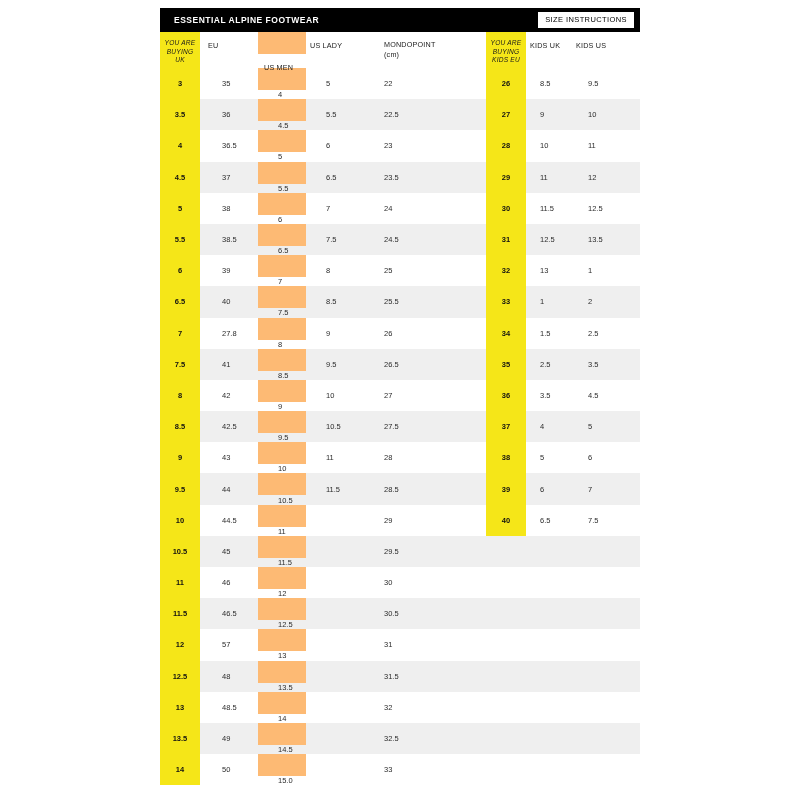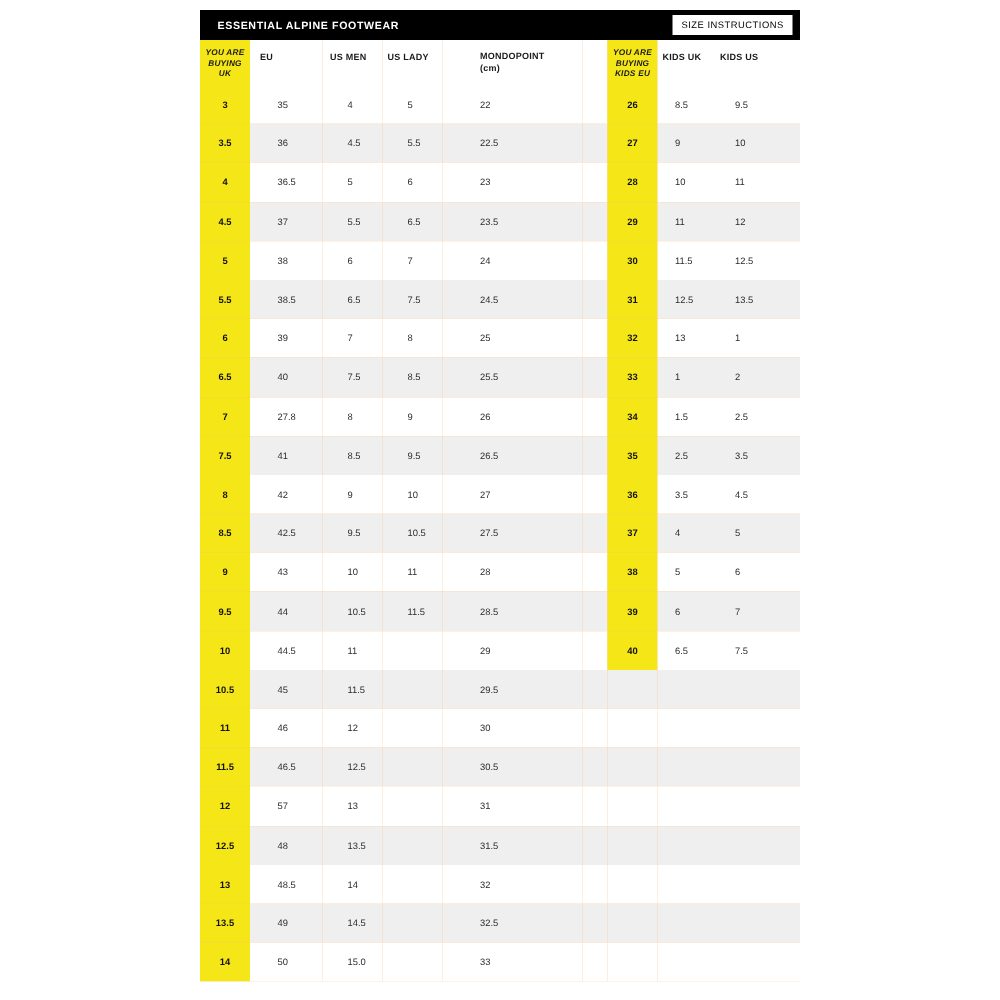--- a/index.html
+++ b/index.html
@@ -68,41 +68,41 @@
   .cell {
     display: flex;
     align-items: center;
     font-size: 7.5px;
     color: #2b2b2b;
     box-sizing: border-box;
   }
   
   .c-uk      { width: 40px; justify-content: center; }
   .c-eu      { width: 58px; justify-content: center; }
-  .c-usmen   { width: 48px; justify-content: center; }
+  .c-usmen   { width: 48px; justify-content: center; margin-top: 22px; }
   .c-uslady  { width: 48px; justify-content: center; }
   .c-mondo   { width: 112px; padding-left: 12px; }
   .c-gap     { width: 20px; }
   .c-kidseu  { width: 40px; justify-content: center; }
   .c-kidsuk  { width: 46px; justify-content: center; }
   .c-kidsus  { width: 68px; justify-content: center; }
 
   .yellow {
     background: #f5e618;
     color: #111111;
     font-weight: bold;
   }
   .stripe-left  { background: #efefef; }
   .stripe-right { background: #efefef; }
   .white { background: #ffffff; }
 
   
   .row.head .cell {
     font-size: 7.2px;
-    font-weight: bold;
+    font-weight: normal;
     color: #1a1a1a;
     align-items: flex-start;
     padding-top: 8px;
     letter-spacing: 0.2px;
   }
   .row.head .c-uk, .row.head .c-kidseu {
     font-style: italic;
     font-size: 6.6px;
     line-height: 8.5px;
     flex-direction: column;

